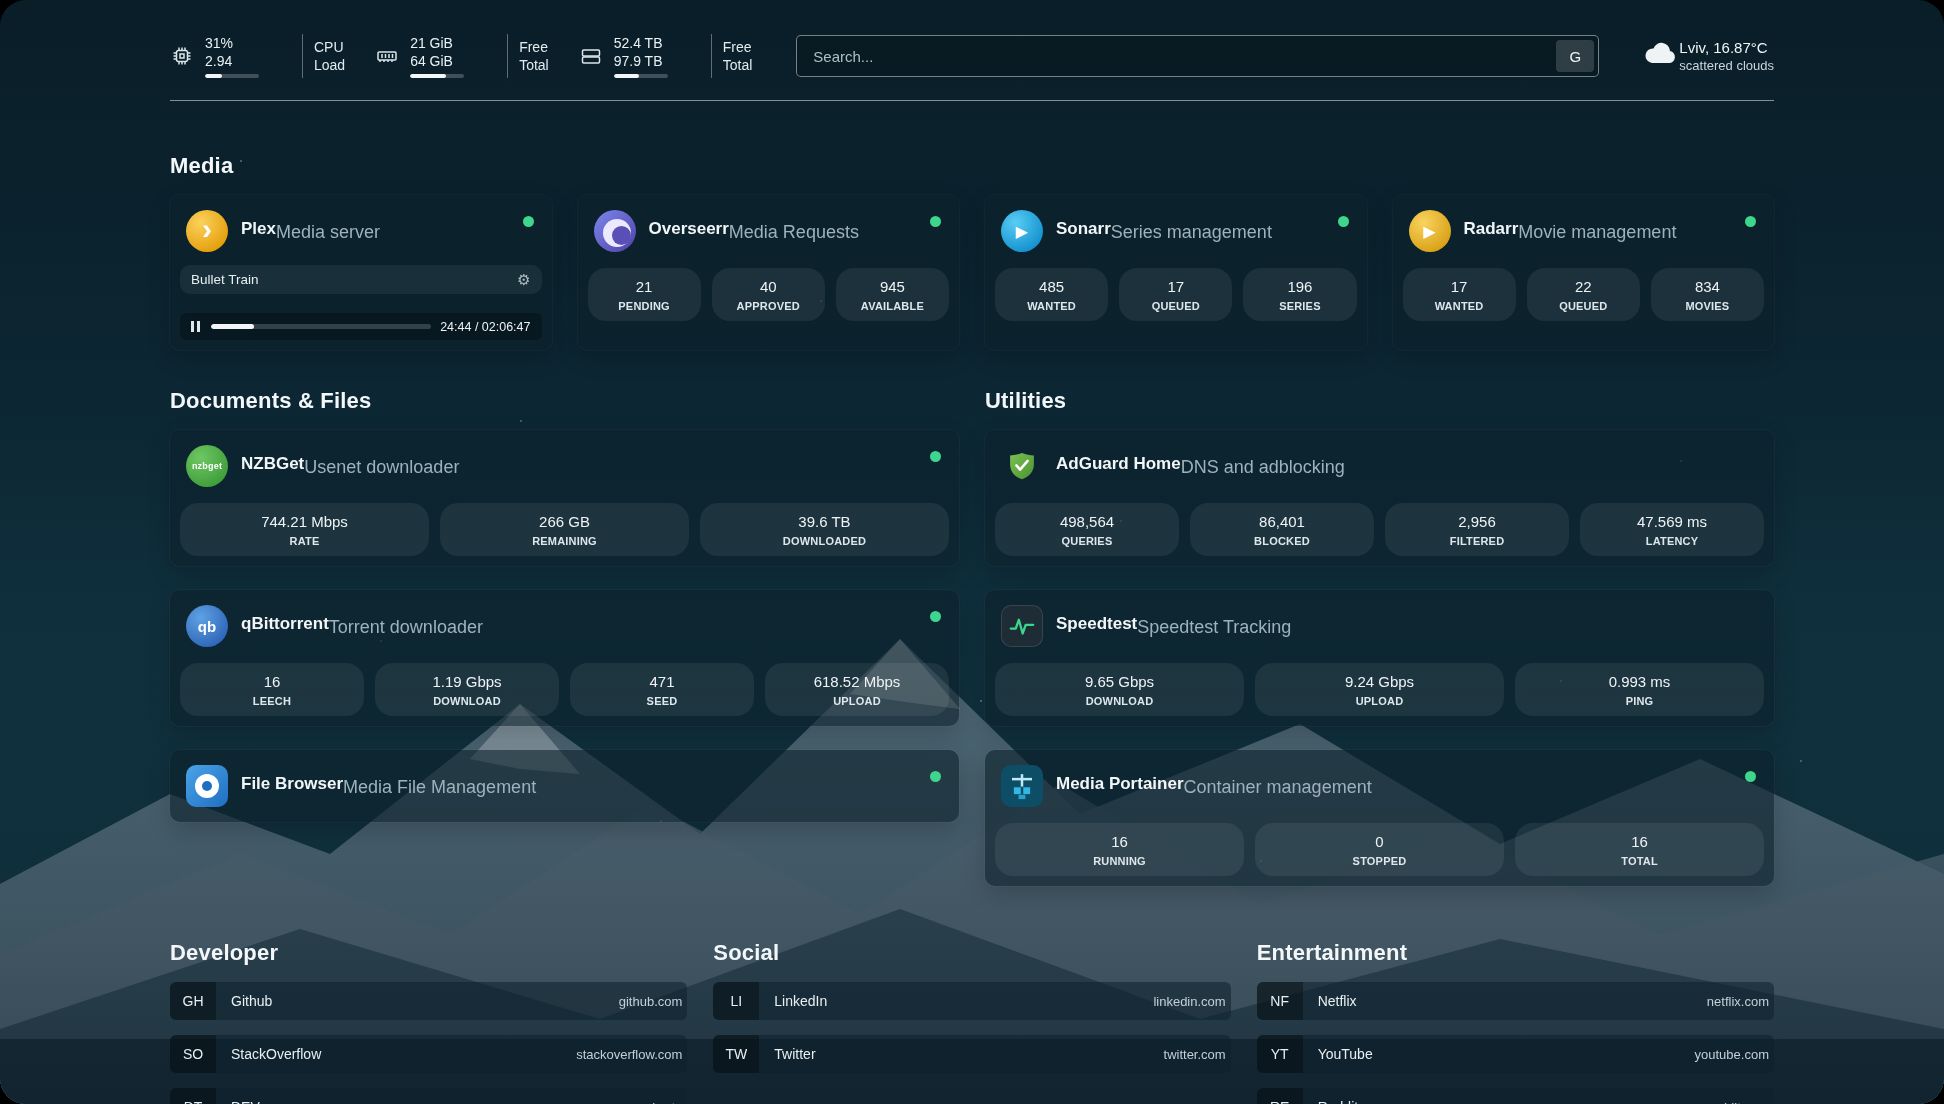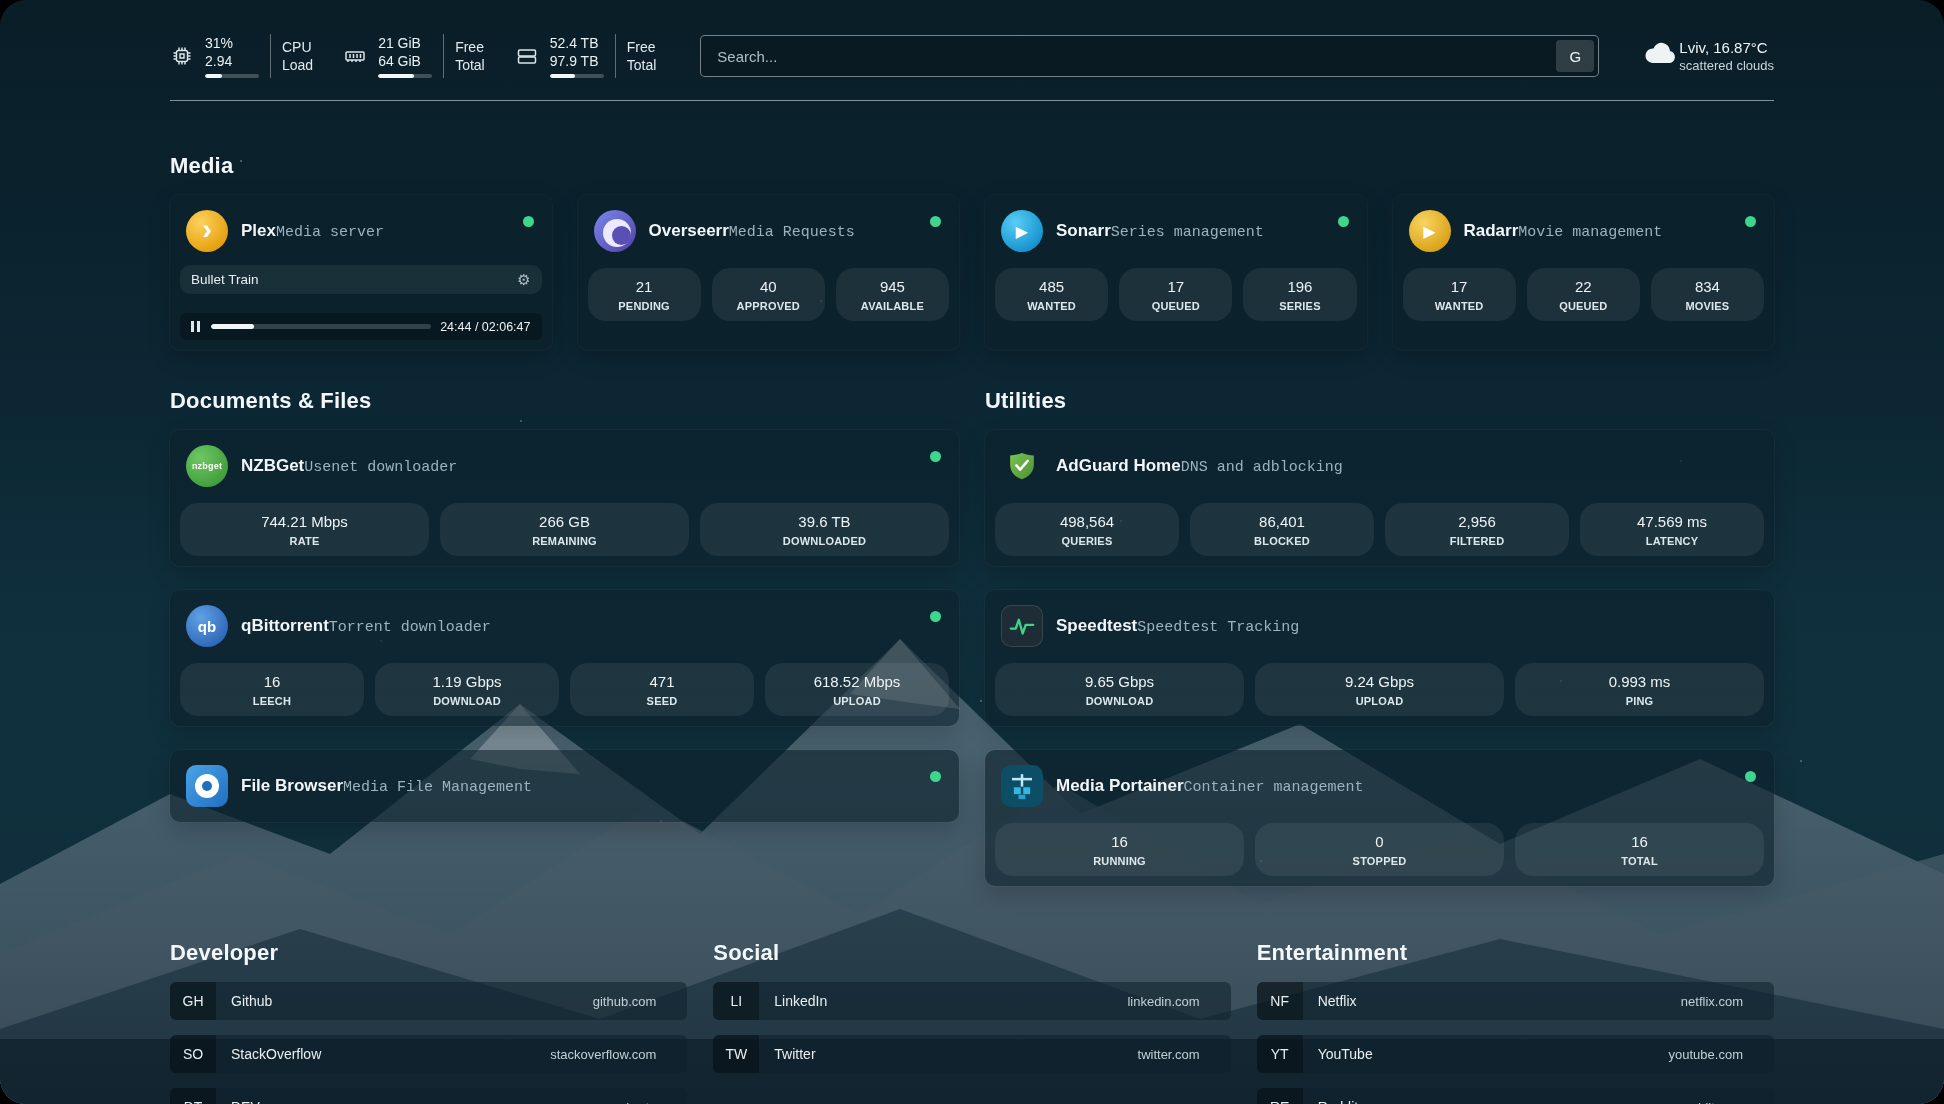--- a/index.html
+++ b/index.html
@@ -28,21 +28,21 @@
       1560px 680px rgba(255,255,255,.3), 660px 820px rgba(255,255,255,.3),
       1260px 860px rgba(255,255,255,.3), 1800px 760px rgba(255,255,255,.3); }
 
   .content { position:relative; z-index:2; padding:34px 170px 30px 170px; }
 
   
   .topbar { display:flex; align-items:center; gap:44px; }
   .sysinfo { display:flex; align-items:center; gap:30px; flex:none; }
   .sys-item { display:flex; align-items:center; gap:11px; }
   .sys-item svg { width:24px; height:24px; stroke:#dce6ea; fill:none; stroke-width:1.5; flex:none; }
-  .sys-body { display:flex; align-items:stretch; }
+  .sys-body { display:flex; align-items:stretch;gap:32px; }
   .sys-nums { display:flex; flex-direction:column; justify-content:center; font-size:14px; line-height:1.3; color:#eaf1f4; min-width:54px; }
   .mini-bar { height:4px; border-radius:2px; background:rgba(255,255,255,.22); margin-top:4px; overflow:hidden; }
   .mini-fill { height:100%; border-radius:2px; background:#f2f6f8; }
   .sys-labels { display:flex; flex-direction:column; justify-content:center; font-size:14px; line-height:1.3;
     color:#e3ebef; border-left:1px solid rgba(255,255,255,.35); margin-left:11px; padding-left:11px; }
 
   .searchwrap { flex:1; position:relative; }
   .search-input { width:100%; height:42px; background:rgba(7,22,30,.55);
     border:1px solid rgba(225,235,240,.5); border-radius:5px; color:#e7eef1;
     font-size:15px; padding:0 58px 0 16px; outline:none; font-family:"Liberation Sans", sans-serif; }
@@ -65,21 +65,21 @@
   .media-cards { display:grid; grid-template-columns:repeat(4,1fr); gap:26px; }
 
   .two-col { display:grid; grid-template-columns:1fr 1fr; gap:26px; margin-top:38px; }
   .col-stack { display:flex; flex-direction:column; gap:24px; }
 
   .card { position:relative; background:rgba(12,33,44,.60); border-radius:10px; padding:10px;
     box-shadow:0 0 0 1px rgba(255,255,255,.03), 0 8px 22px rgba(0,0,0,.18); }
   .card-head { display:flex; align-items:center; gap:13px; padding:5px 6px; }
   .card-meta { display:flex; flex-direction:row; }
   .card-title { font-size:17px; font-weight:600; color:#f2f6f8; line-height:1.2; }
-  .card-sub { font-size:15px; color:#9db2bc; margin-top:3px;font-family:Liberation Mono, monospace; }
+  .card-sub { font-size:18px; color:#9db2bc; margin-top:3px; }
   .status-dot { position:absolute; top:21px; right:18px; width:11px; height:11px; border-radius:50%; background:#3dd68c; }
 
   .app-icon { width:42px; height:42px; border-radius:50%; flex:none; display:flex;
     align-items:center; justify-content:center; color:#fff; position:relative; }
   .icon-plex { background:radial-gradient(circle at 35% 30%, #fbd25e, #e5a00d 75%); }
   .icon-plex span { font-size:30px; font-weight:700; line-height:0; margin-top:-4px; color:#fff; }
   .icon-overseerr { background:linear-gradient(135deg,#7b87ec,#4f41a8); overflow:hidden; }
   .icon-overseerr::before { content:""; position:absolute; width:28px; height:28px; border-radius:50%;
     background:#ece9ff; left:9px; top:9px; }
   .icon-overseerr::after { content:""; position:absolute; width:19px; height:19px; border-radius:50%;
@@ -120,21 +120,21 @@
   .np-fill { height:100%; background:#f2f6f8; border-radius:3px; }
   .np-time { font-size:12.5px; color:#eef3f5; white-space:nowrap; }
 
   
   .bookmarks { display:grid; grid-template-columns:repeat(3,1fr); gap:26px; margin-top:54px; }
   .bm-row { display:flex; align-items:center; background:rgba(12,33,44,.55); border-radius:6px;
     overflow:hidden; height:38px; margin-bottom:15px; cursor:pointer; }
   .bm-abbr { width:46px; align-self:stretch; background:rgba(0,0,0,.32); display:flex;
     align-items:center; justify-content:center; font-size:14px; color:#e8eef1; flex:none; }
   .bm-name { padding-left:15px; font-size:14px; color:#e9eff2; }
-  .bm-url { margin-left:auto; padding-right:31px; font-size:13px; color:#c2d0d7; }
+  .bm-url { margin-left:auto; padding-right:5px; font-size:13px; color:#c2d0d7; }
 </style>
 </head>
 <body>
 
 <div class="screen">
 
   <svg class="bg-mountains" viewBox="0 0 1944 560" preserveAspectRatio="none">
     <polygon points="0,340 170,250 330,310 520,160 700,290 900,95 1080,270 1300,180 1500,300 1700,215 1944,330 1944,560 0,560" fill="#8ea2b0" opacity="0.55"></polygon>
     <polygon points="850,150 900,95 960,165 920,160" fill="#e8eef2" opacity="0.5"></polygon>
     <polygon points="470,215 520,160 580,230 520,225" fill="#e8eef2" opacity="0.4"></polygon>

